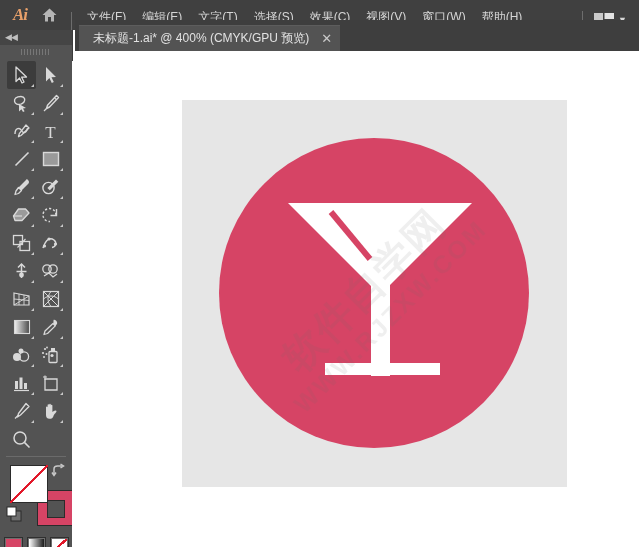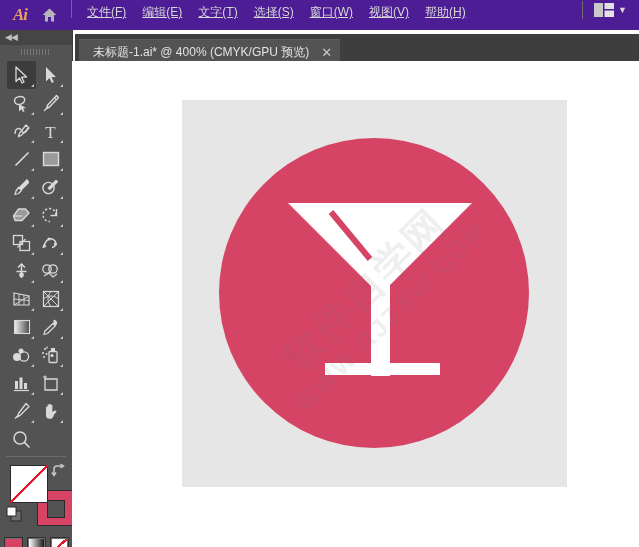--- a/index.html
+++ b/index.html
@@ -7,21 +7,21 @@
     width:639px;height:547px;overflow:hidden;
     background:#ffffff;
     font-family:"Liberation Sans","DejaVu Sans",sans-serif;
     -webkit-font-smoothing:antialiased;
   }
   #app{position:relative;width:639px;height:547px;}
 
   
   .menubar{
     position:absolute;left:0;top:0;width:639px;height:30px;
-    background:#4c1d95;display:flex;align-items:flex-start;
+    background:#404040;display:flex;align-items:flex-end;
   }
   .ai-logo{
     width:34px;height:30px;display:flex;align-items:center;justify-content:center;
     color:#e8a06a;font-size:17px;font-weight:bold;font-style:italic;
     font-family:"Liberation Serif","DejaVu Serif",serif;letter-spacing:-1px;
     padding-left:6px;box-sizing:border-box;
   }
   .home-icon{
     width:30px;height:30px;display:flex;align-items:center;justify-content:center;
   }
@@ -30,21 +30,21 @@
   .menu-item{
     color:#d6d6d6;font-size:12px;padding:4px 8px;white-space:nowrap;cursor:default;text-decoration:underline;
   }
   .menubar-right{margin-left:auto;display:flex;align-items:center;padding-right:8px;}
   .ws-switch{display:flex;align-items:center;gap:4px;padding:3px 4px;}
   .ws-grid{display:block;}
   .chev{color:#d6d6d6;font-size:9px;line-height:1;}
 
   
   .tabbar{
-    position:absolute;left:75px;top:34px;width:564px;height:31px;
+    position:absolute;left:75px;top:20px;width:564px;height:31px;
     background:#3e3e3e;display:flex;align-items:flex-end;
   }
   .doc-tab{
     height:25px;background:#535353;display:flex;align-items:center;
     padding:0 8px 0 14px;margin-left:4px;border-top:1px solid #5d5d5d;
   }
   .doc-tab-label{color:#e2e2e2;font-size:12px;white-space:nowrap;}
   .tab-close{
     color:#c9c9c9;font-size:13px;margin-left:12px;line-height:1;cursor:default;
     font-family:"DejaVu Sans",sans-serif;
@@ -158,22 +158,23 @@
       <svg width="17" height="16" viewBox="0 0 17 16">
         <path d="M8.5 1.5 L15.5 8 L13 8 L13 14.5 L10 14.5 L10 10 L7 10 L7 14.5 L4 14.5 L4 8 L1.5 8 Z" fill="#b5b5b5"></path>
       </svg>
     </div>
     <div class="vdiv"></div>
     <div class="menu-items">
       <div class="menu-item">文件(F)</div>
       <div class="menu-item">编辑(E)</div>
       <div class="menu-item">文字(T)</div>
       <div class="menu-item">选择(S)</div>
+      <div class="menu-item">效果(C)</div>
+      <div class="menu-item">视图(V)</div>
       <div class="menu-item">窗口(W)</div>
-      <div class="menu-item">视图(V)</div>
       <div class="menu-item">帮助(H)</div>
     </div>
     <div class="menubar-right">
       <div class="vdiv"></div>
       <div class="ws-switch">
         <svg class="ws-grid" width="20" height="14" viewBox="0 0 20 14">
           <rect x="0" y="0" width="9" height="14" fill="#c9c9c9"></rect>
           <rect x="10.5" y="0" width="9.5" height="6" fill="#e2e2e2"></rect>
           <rect x="10.5" y="7.5" width="9.5" height="6.5" fill="#e2e2e2"></rect>
         </svg>

